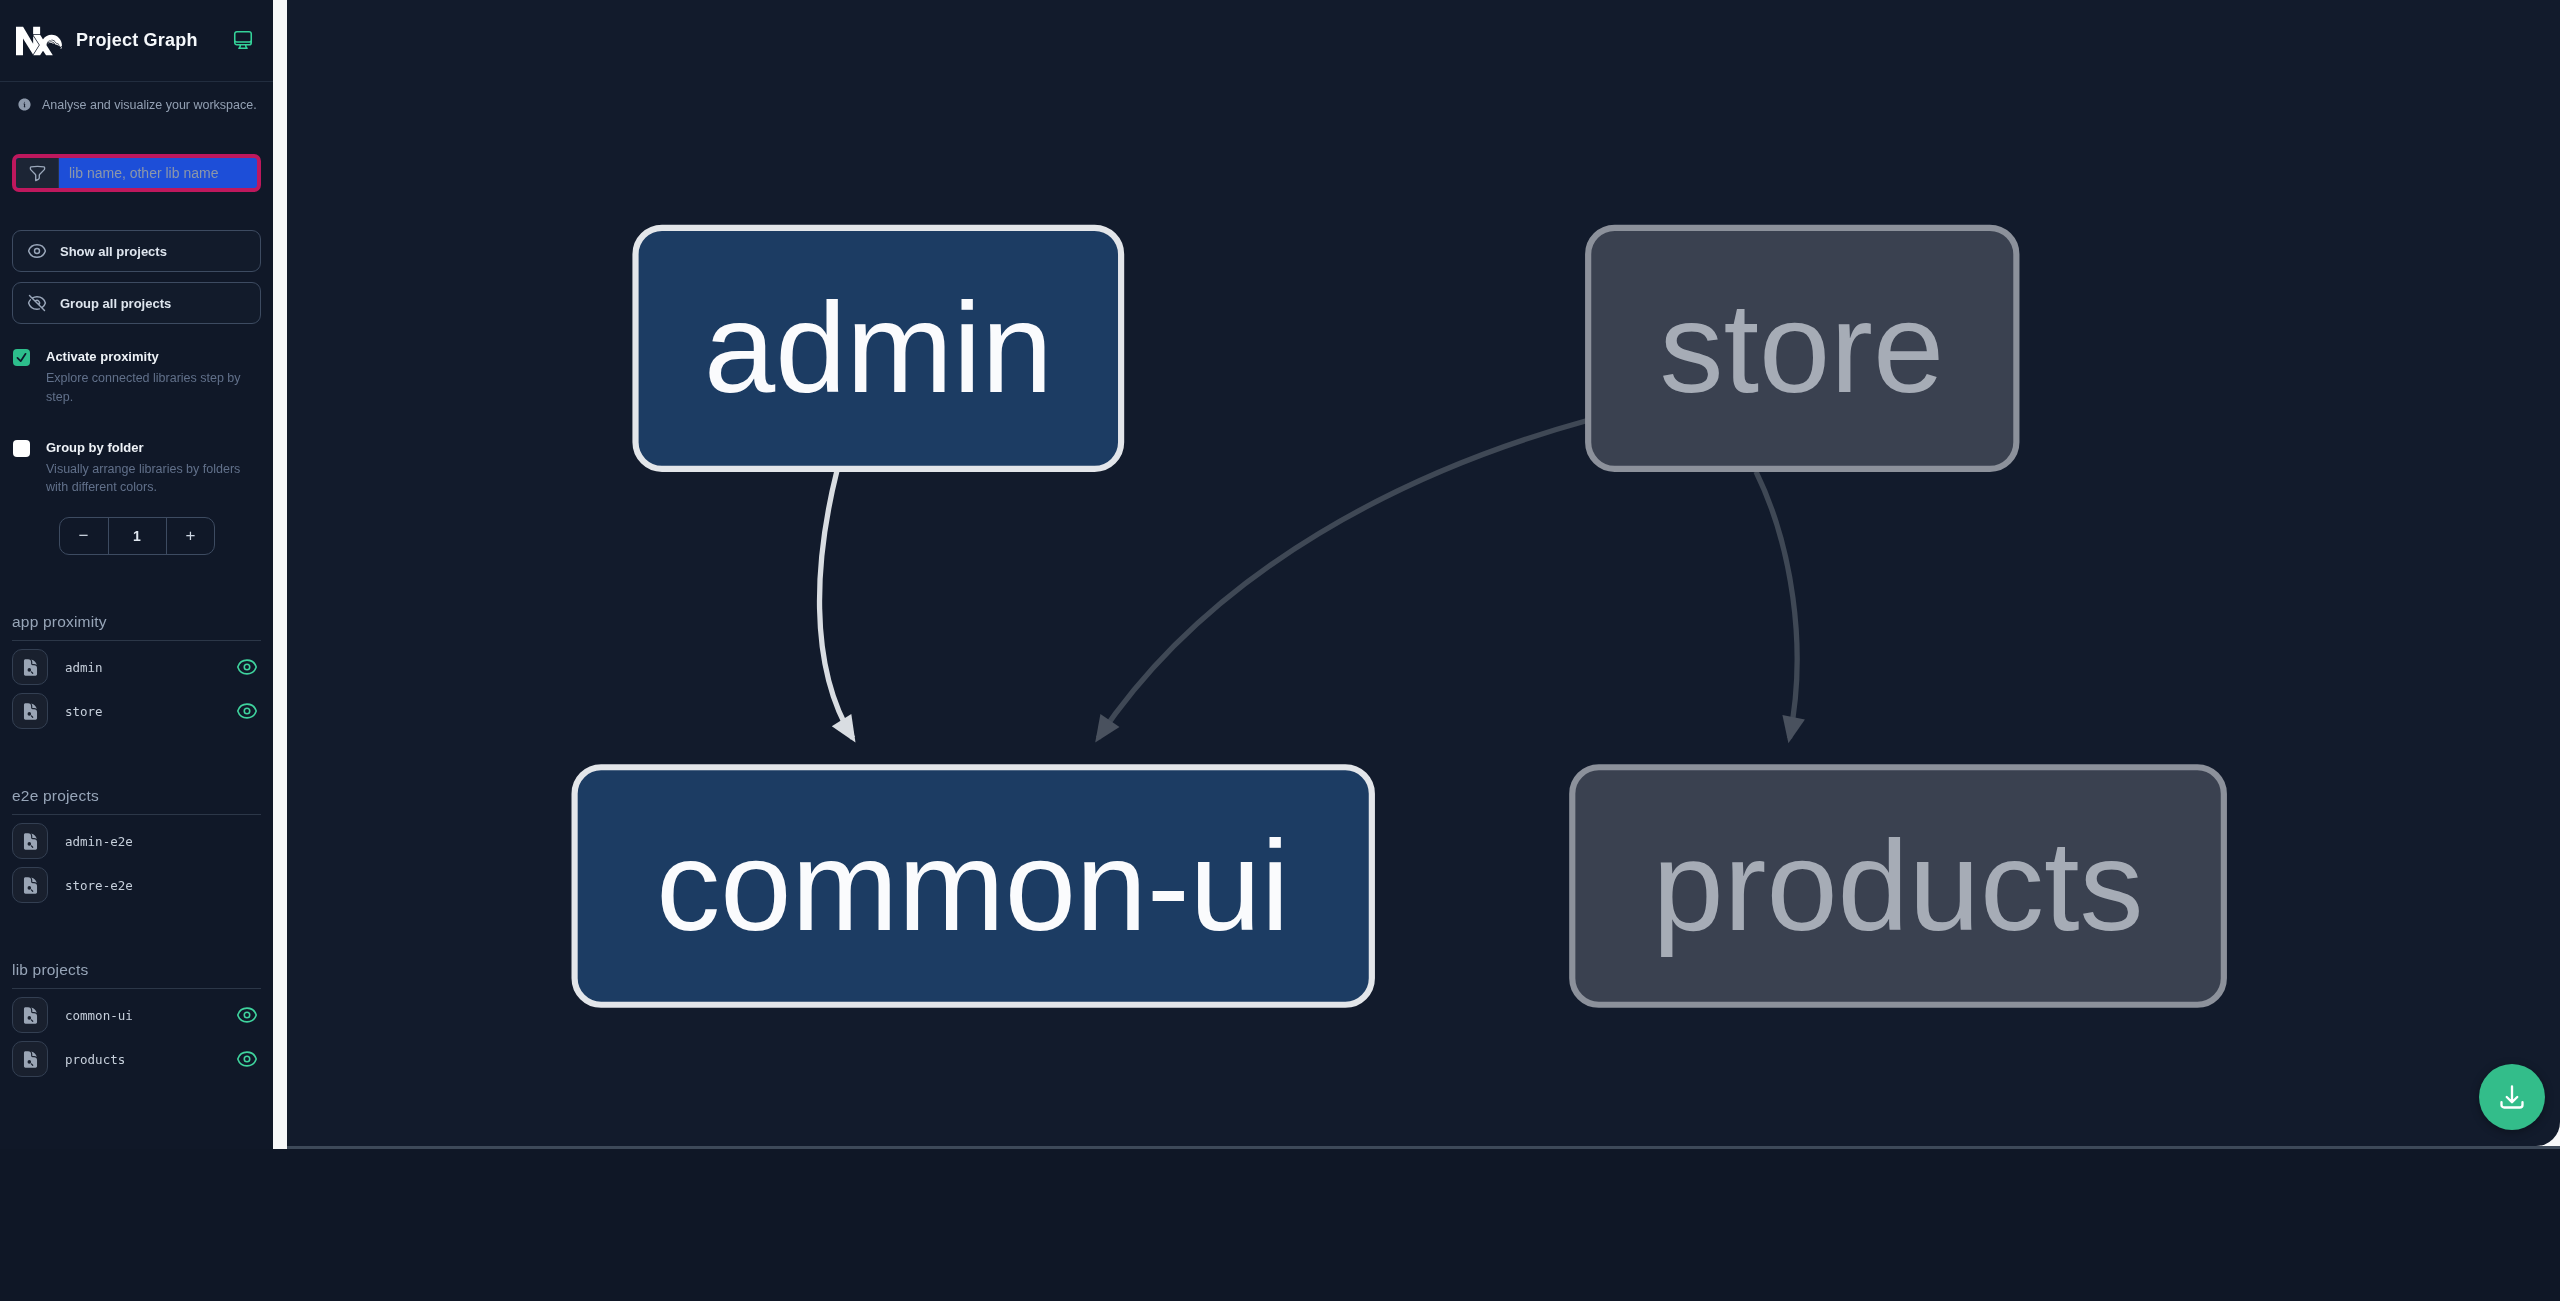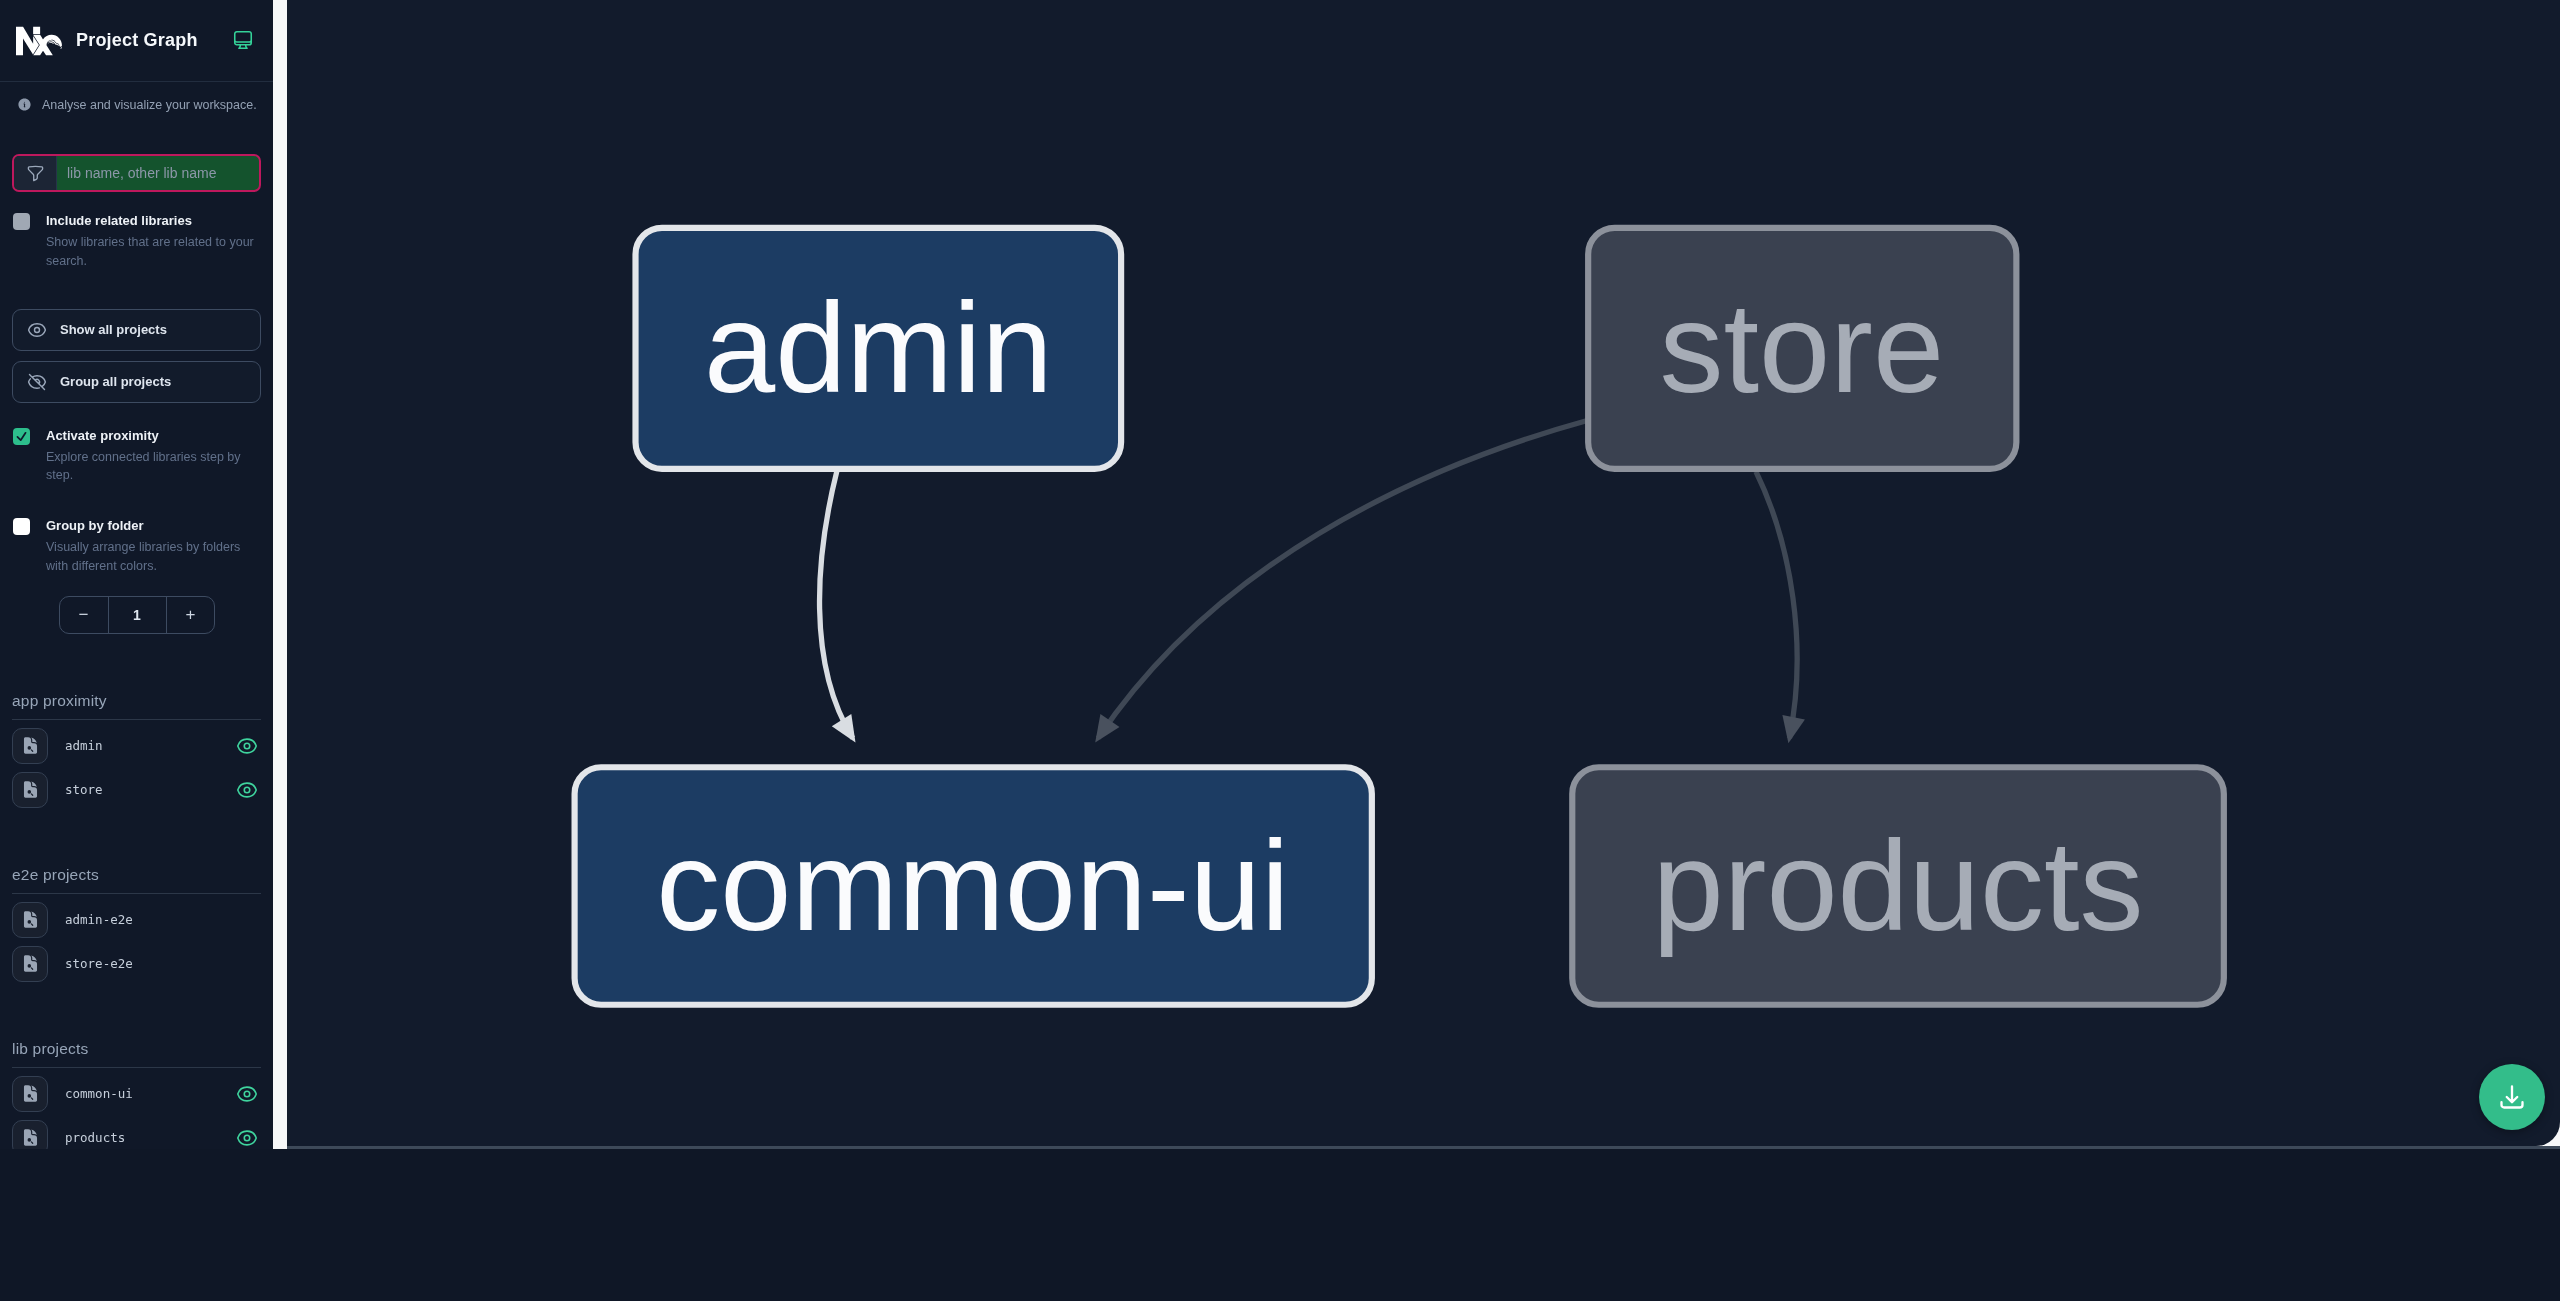--- a/index.html
+++ b/index.html
@@ -12,21 +12,21 @@
   .sidebar { width:273px; flex:0 0 273px; background:#101828; color:#e6ecf4; overflow:hidden; }
   .sb-header { height:82px; display:flex; align-items:center; gap:14px; padding:0 18px 0 16px; border-bottom:1px solid #222d3f; }
   .nx-logo { width:46px; height:46px; flex:0 0 46px; }
   .sb-title { font-size:18px; font-weight:700; color:#f5f8fb; letter-spacing:.2px; flex:1; }
   .theme-btn { background:none; border:none; cursor:pointer; width:24px; height:24px; padding:0; }
   .theme-btn svg { width:22px; height:22px; stroke:#34d399; }
 
   .info-row { display:flex; align-items:center; gap:10px; margin:16px 16px 0 17px; color:#93a0b3; font-size:12.5px; }
   .info-row svg { width:15px; height:15px; fill:#8d99ab; flex:0 0 15px; margin-top:-1px; }
 
-  .searchbox { margin:42px 12px 0 12px; height:38px; display:flex; background:#14532d; border:2px solid #be185d; border-radius:7px; overflow:hidden; }
+  .searchbox { margin:42px 12px 0 12px; height:38px; display:flex; background:#1d4ed8; border:4px solid #be185d; border-radius:7px; overflow:hidden; }
   .searchbox .funnel { width:43px; flex:0 0 43px; display:flex; align-items:center; justify-content:center; background:#1c2535; border-right:1px solid #27334a; }
   .searchbox .funnel svg { width:19px; height:19px; stroke:#9aa7ba; }
   .searchbox input { flex:1; background:transparent; border:none; outline:none; color:#c7d0dc; font-size:14px; padding:0 10px; font-family:"Liberation Sans", sans-serif; }
   .searchbox input::placeholder { color:#8c97a9; }
 
   .toggle { display:grid; grid-template-columns:17px 1fr; column-gap:16px; margin:20px 14px 0 13px; }
   .cb { width:17px; height:17px; border-radius:4px; margin-top:1px; }
   .cb.gray { background:#a0a8b4; }
   .cb.white { background:#ffffff; }
   .cb.green { background:#2dbe8c; display:flex; align-items:center; justify-content:center; }
@@ -136,25 +136,20 @@
 
     <div class="searchbox">
       <span class="funnel">
         <svg>
             <use href="#i-funnel"></use>
           </svg>
       </span>
       <input type="text" placeholder="lib name, other lib name" style="">
     </div>
 
-    <div class="toggle">
-      <span class="cb gray"></span>
-      <span class="t-label">Include related libraries</span>
-      <span class="t-desc">Show libraries that are related to your search.</span>
-    </div>
 
     <button class="sb-btn first">
       <svg>
           <use href="#i-eye"></use>
         </svg>
       <span>Show all projects</span>
     </button>
 
     <button class="sb-btn">
       <svg>

